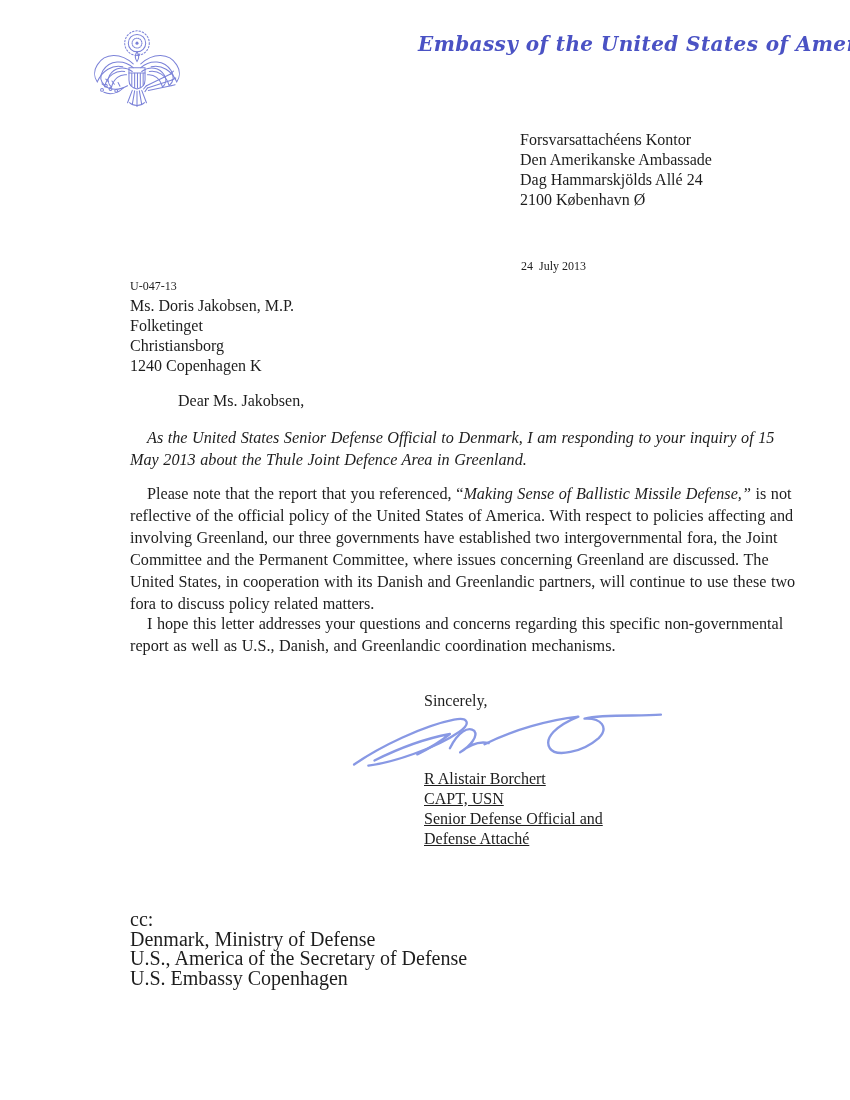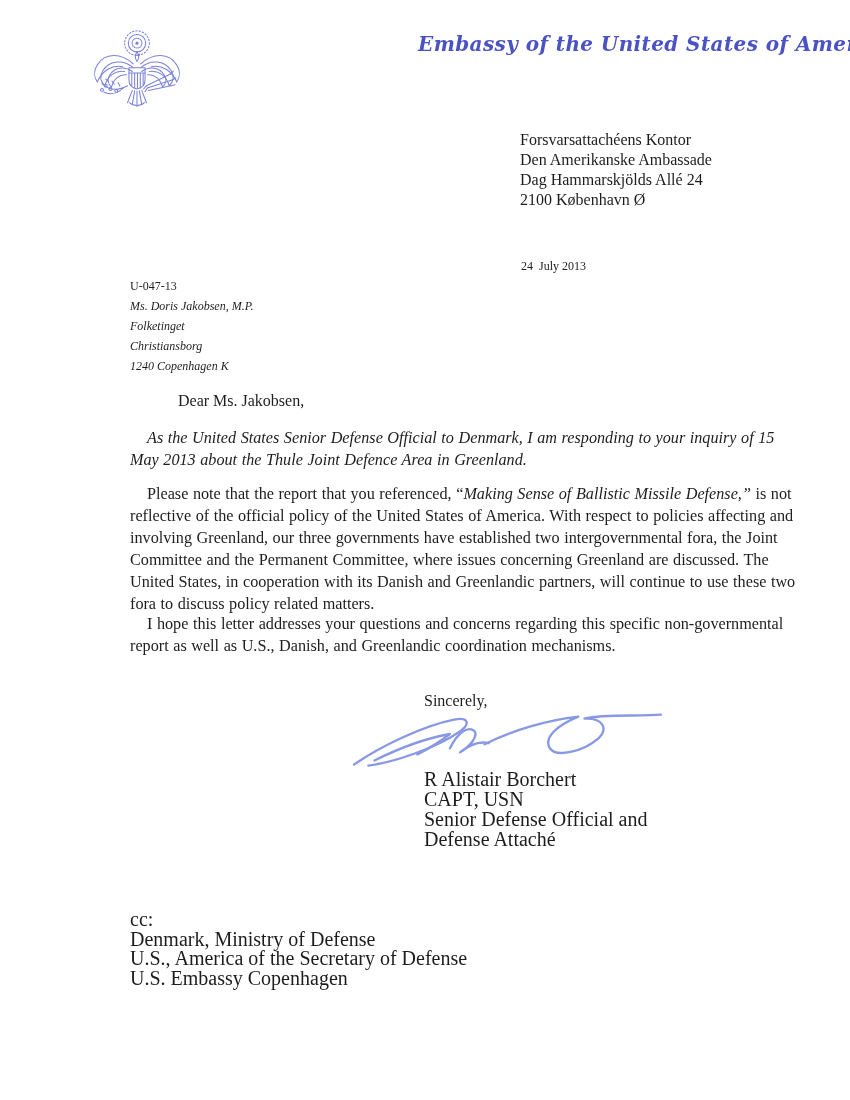--- a/index.html
+++ b/index.html
@@ -43,23 +43,22 @@
   }
   .letter-date {
     position: absolute;
     left: 521px; top: 259px;
     font-size: 12px;
     white-space: pre;
   }
   .recipient-address {
     position: absolute;
     left: 130px; top: 296px;
-    font-size: 12px;
+    font-size: 16px;
     line-height: 20px;
-    font-style: italic;
   }
   .salutation {
     position: absolute;
     left: 130px; top: 392px;
     font-size: 16px;
     margin-left: 48px;
   }
   .body-para {
     position: absolute;
     left: 130px;
@@ -79,22 +78,23 @@
     font-size: 16px;
   }
   .signature-svg {
     position: absolute;
     left: 350px; top: 703px;
     width: 316px; height: 64px;
   }
   .sig-block {
     position: absolute;
     left: 424px; top: 769px;
-    font-size: 20px;
+    font-size: 16px;
     line-height: 20px;
+    text-decoration: underline;
   }
   .cc-block {
     position: absolute;
     left: 130px; top: 862px;
     font-size: 20px;
     line-height: 19.5px;
     margin-top: 48px;
   }
 </style>
 </head>

